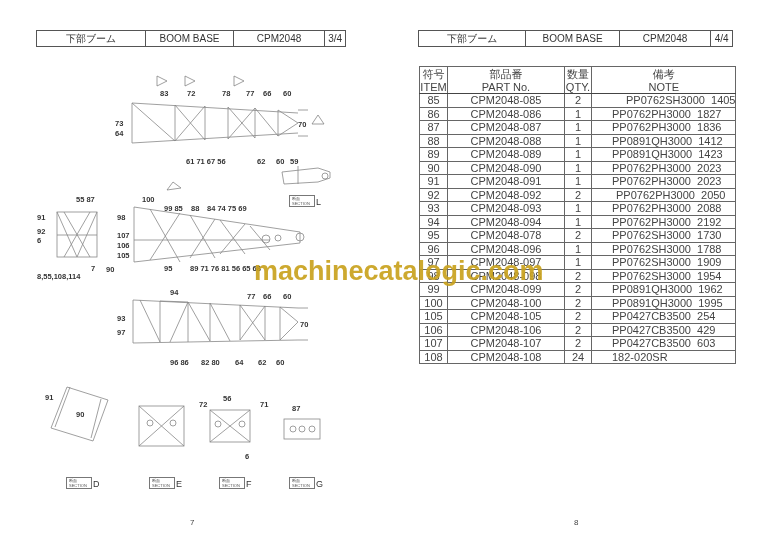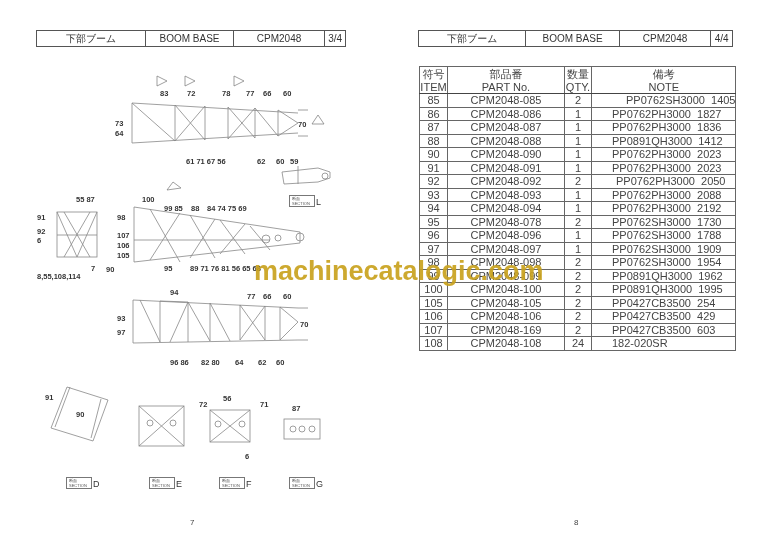--- a/index.html
+++ b/index.html
@@ -224,20 +224,26 @@
         <td>1</td>
         <td class="note" style="white-space: pre;">PP0762PH3000  1836</td>
       </tr>
       <tr>
         <td>88</td>
         <td>CPM2048-088</td>
         <td>1</td>
         <td class="note" style="white-space: pre;">PP0891QH3000  1412</td>
       </tr>
       <tr>
+        <td>89</td>
+        <td>CPM2048-089</td>
+        <td>1</td>
+        <td class="note" style="white-space: pre;">PP0891QH3000  1423</td>
+      </tr>
+      <tr>
         <td>90</td>
         <td>CPM2048-090</td>
         <td>1</td>
         <td class="note" style="white-space: pre;">PP0762PH3000  2023</td>
       </tr>
       <tr>
         <td>91</td>
         <td>CPM2048-091</td>
         <td>1</td>
         <td class="note" style="white-space: pre;">PP0762PH3000  2023</td>
@@ -303,21 +309,21 @@
         <td class="note" style="white-space: pre;">PP0427CB3500  254</td>
       </tr>
       <tr>
         <td>106</td>
         <td>CPM2048-106</td>
         <td>2</td>
         <td class="note" style="white-space: pre;">PP0427CB3500  429</td>
       </tr>
       <tr>
         <td>107</td>
-        <td>CPM2048-169</td>
+        <td>CPM2048-107</td>
         <td>2</td>
         <td class="note" style="white-space: pre;">PP0427CB3500  603</td>
       </tr>
       <tr>
         <td>108</td>
         <td>CPM2048-108</td>
         <td>24</td>
         <td class="note" style="white-space: pre;">182-020SR</td>
       </tr>
     </tbody>

